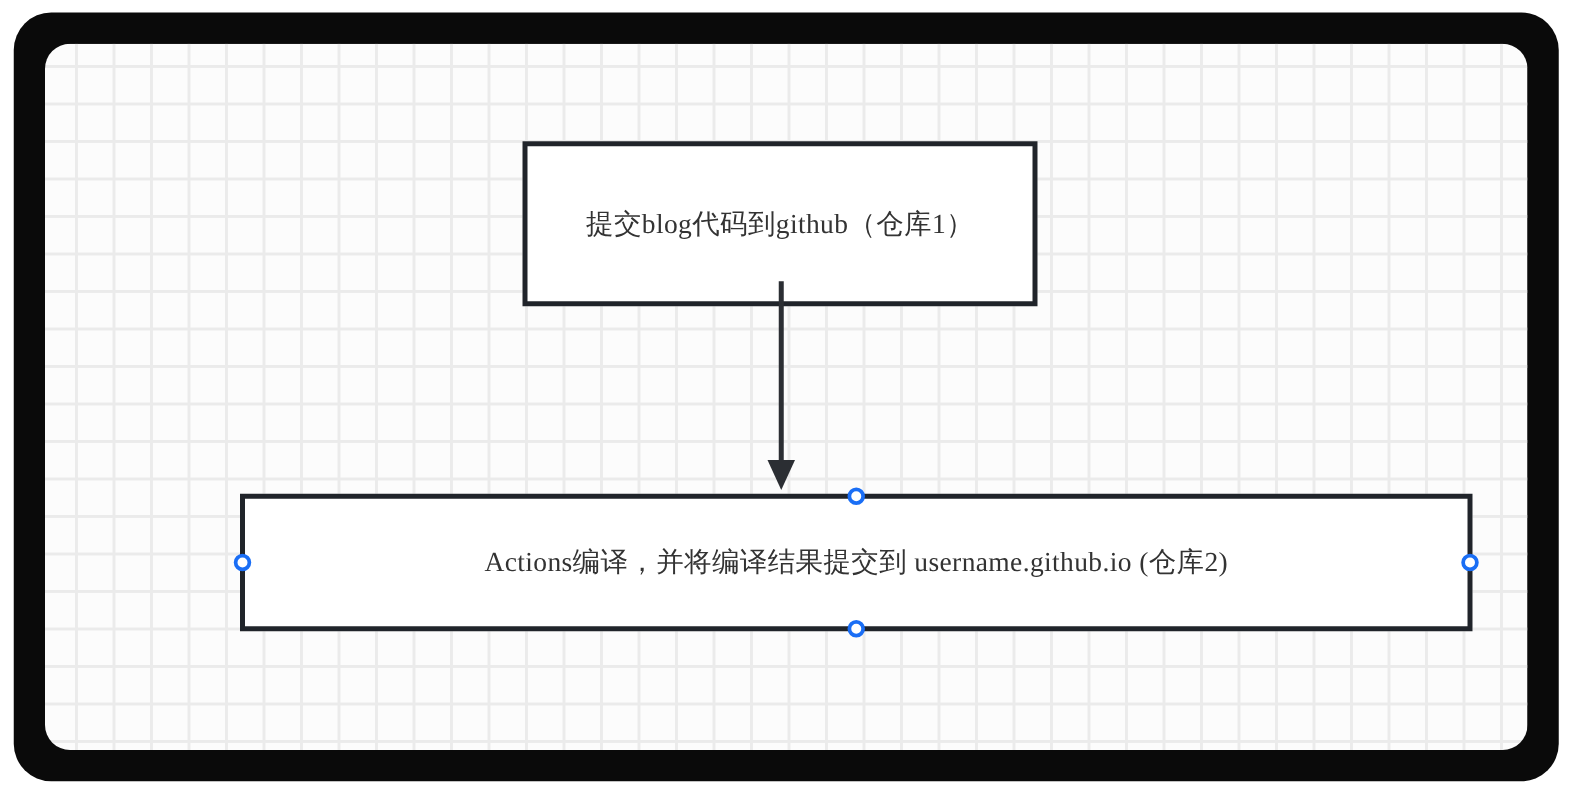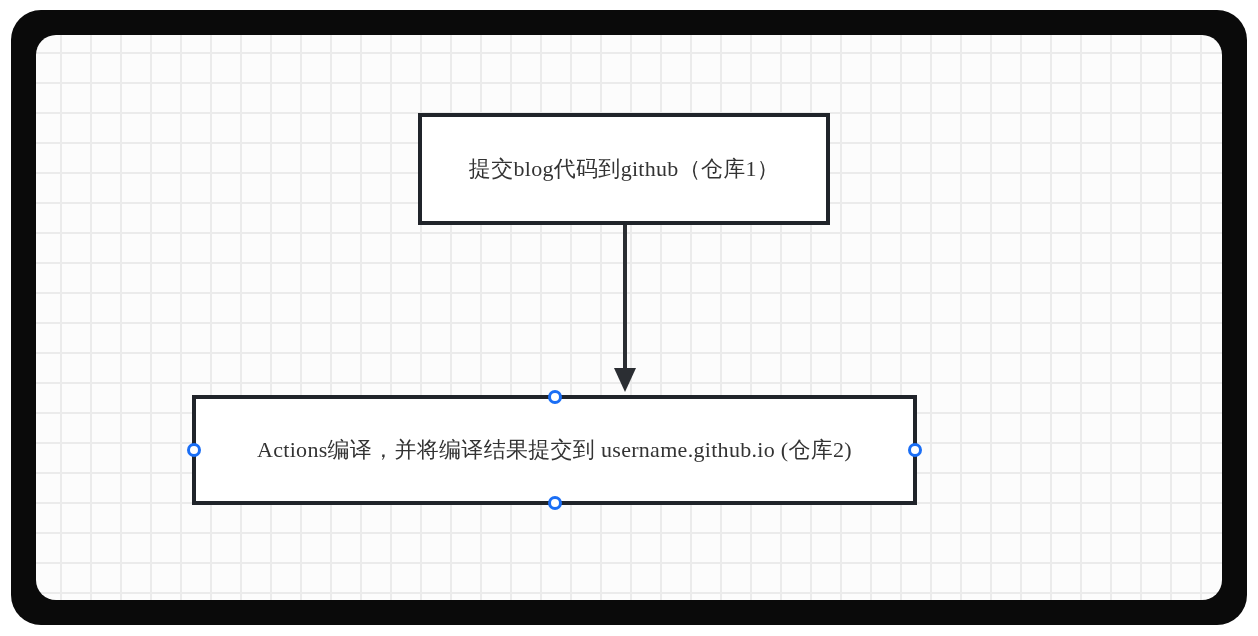--- a/index.html
+++ b/index.html
@@ -46,25 +46,25 @@
     display: flex;
     align-items: center;
     justify-content: center;
     text-align: center;
     color: var(--text-color);
     font-size: 22px;
     letter-spacing: 0.3px;
   }
   .node-repo1 {
     left: 382px; top: 78px;
-    width: 412px; height: 112px;
+    width: 412px; height: 132px;
   }
   .node-repo2 {
     left: 156px; top: 360px;
-    width: 725px; height: 110px;
+    width: 986px; height: 110px;
   }
   .edge-shaft {
     position: absolute;
     left: 587px; top: 190px;
     width: 4px; height: 145px;
     background: var(--arrow-color);
   }
   .edge-head {
     position: absolute;
     left: 578px; top: 333px;

